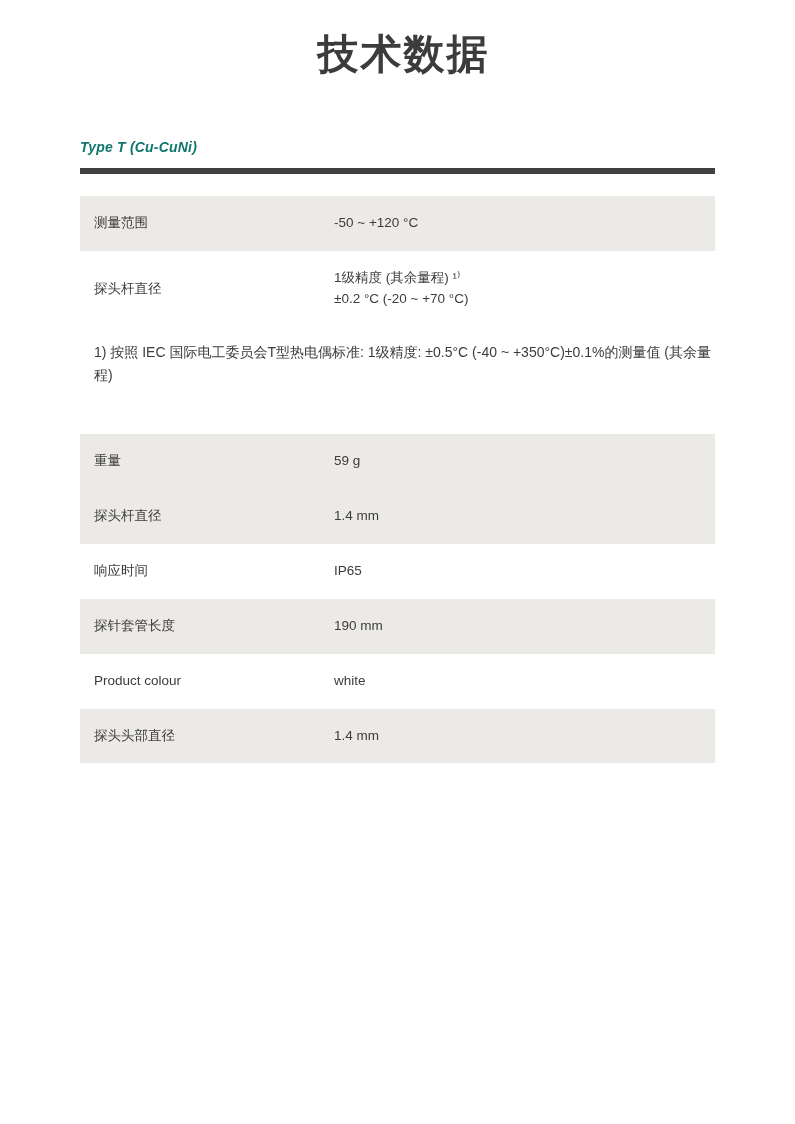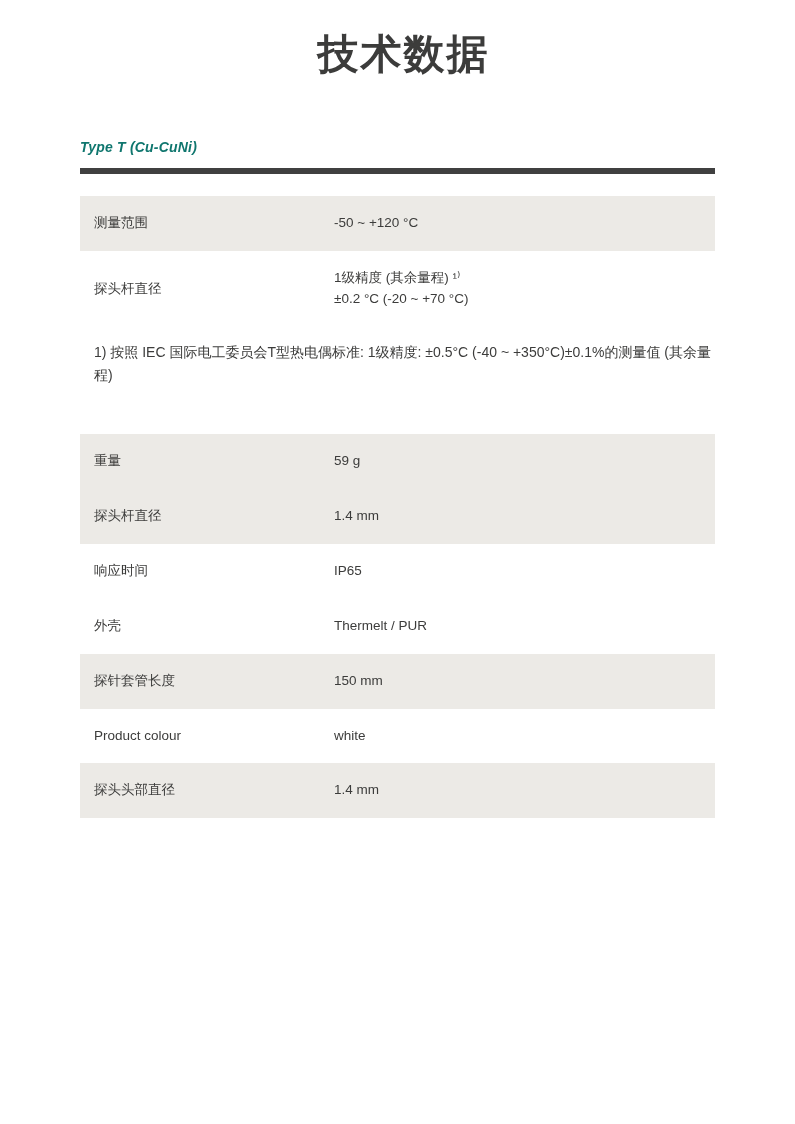--- a/index.html
+++ b/index.html
@@ -119,27 +119,23 @@
             <td class="value">59 g</td>
           </tr>
           <tr class="alt">
             <td class="label">探头杆直径</td>
             <td class="value">1.4 mm</td>
           </tr>
           <tr>
             <td class="label">响应时间</td>
             <td class="value">IP65</td>
           </tr>
-          <tr>
-            <td class="label">外壳</td>
-            <td class="value">Thermelt / PUR</td>
-          </tr>
           <tr class="alt">
             <td class="label">探针套管长度</td>
-            <td class="value">150 mm</td>
+            <td class="value">190 mm</td>
           </tr>
           <tr>
             <td class="label">Product colour</td>
             <td class="value">white</td>
           </tr>
           <tr class="alt">
             <td class="label">探头头部直径</td>
             <td class="value">1.4 mm</td>
           </tr>
         </tbody>

